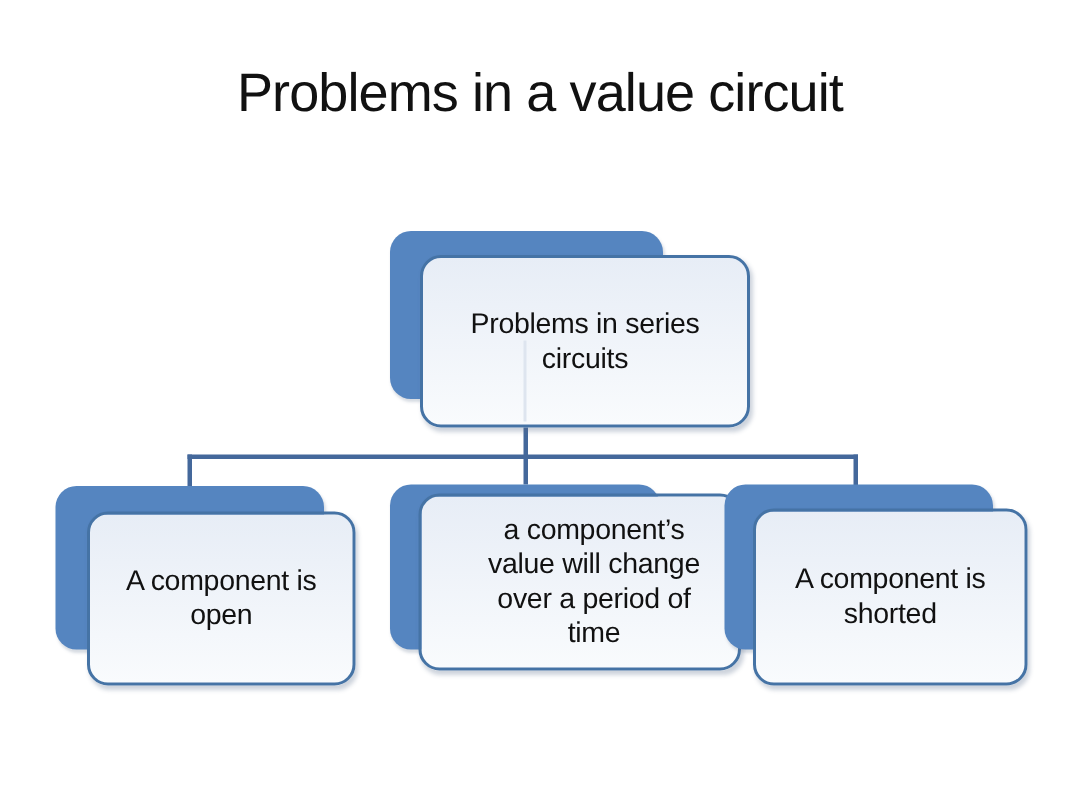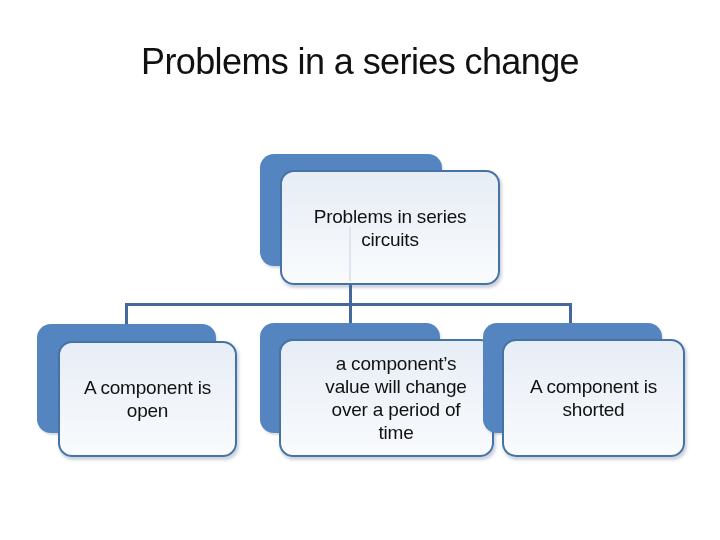--- a/index.html
+++ b/index.html
@@ -74,30 +74,30 @@
   .conn-horizontal   { left: 125px; top: 303px; width: 447px; height: 3px;  }
   .conn-drop-left    { left: 125px; top: 303px; width: 3px;   height: 22px; }
   .conn-drop-center  { left: 349px; top: 305px; width: 3px;   height: 18px; }
   .conn-drop-right   { left: 569px; top: 303px; width: 3px;   height: 22px; }
   
   .root-back   { left: 260px; top: 154px; width: 182px; height: 112px; }
   .root-front  { left: 280px; top: 170px; width: 220px; height: 115px; }
   .left-back   { left: 37px;  top: 324px; width: 179px; height: 109px; }
   .left-front  { left: 58px;  top: 341px; width: 179px; height: 116px; }
   .mid-back    { left: 260px; top: 323px; width: 180px; height: 110px; }
-  .mid-front   { left: 279px; top: 339px; width: 215px; height: 118px; padding-left: 19px; }
+  .mid-front   { left: 279px; top: 329px; width: 215px; height: 118px; padding-left: 19px; }
   .right-back  { left: 483px; top: 323px; width: 179px; height: 110px; }
   .right-front { left: 502px; top: 339px; width: 183px; height: 118px; }
 </style>
 </head>
 <body>
 
 <div class="slide">
 
-  <div class="slide-title">Problems in a series change</div>
+  <div class="slide-title">Problems in a value circuit</div>
 
   <div class="connector conn-trunk"></div>
   <div class="connector conn-horizontal"></div>
   <div class="connector conn-drop-left"></div>
   <div class="connector conn-drop-center"></div>
   <div class="connector conn-drop-right"></div>
 
   <div class="node-back root-back"></div>
   <div class="node-front root-front">
     <div class="root-inner-line"></div>

